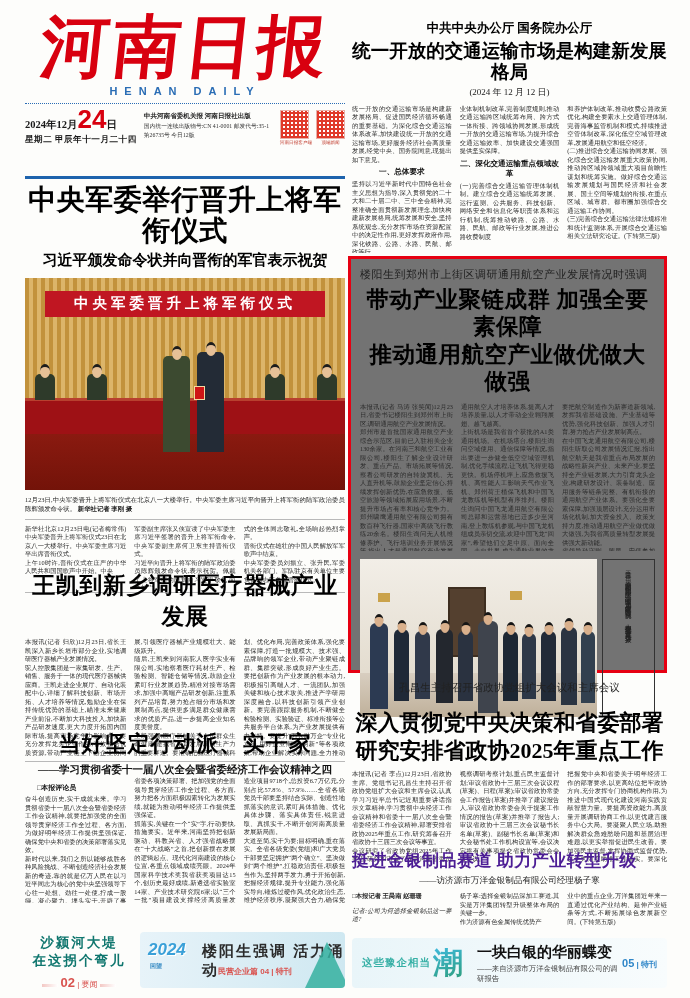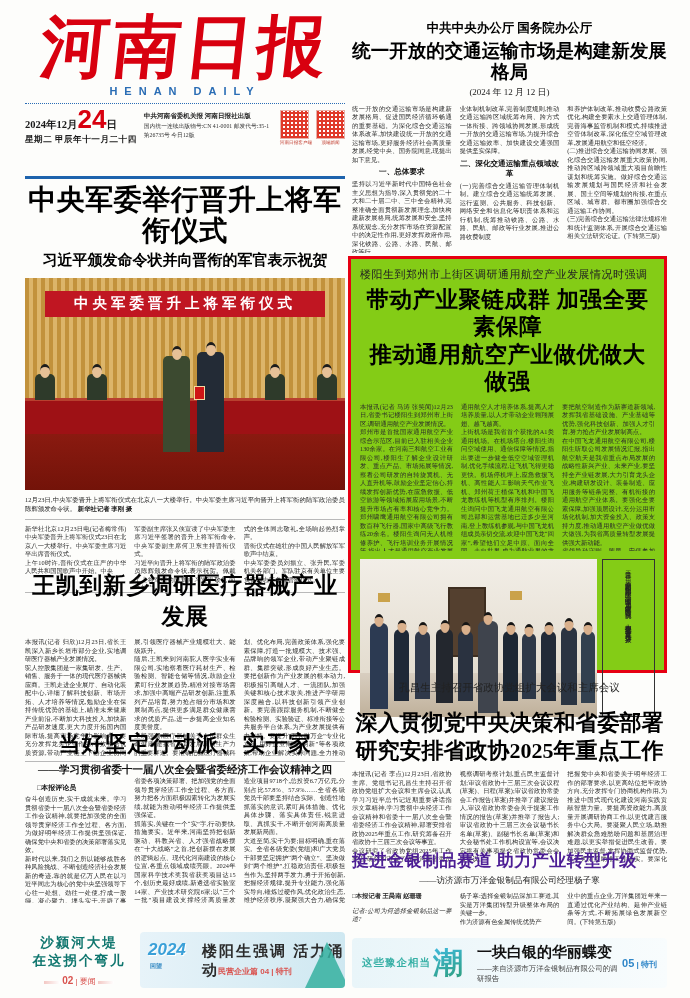--- a/index.html
+++ b/index.html
@@ -51,21 +51,21 @@
   .fig .head{position:absolute;left:50%;transform:translateX(-50%);top:-10px;width:10px;height:11px;
              border-radius:50%;background:#e6c097;border-top:3px solid #1c1c1c;}
   .fig-xi{left:138px;top:78px;width:27px;height:96px;background:#3c4a30;}
   .fig-gen{left:172px;top:74px;width:27px;height:100px;background:#232b36;}
   .fig-gen .cert{position:absolute;left:-3px;top:34px;width:9px;height:12px;background:#cf1515;border:1px solid #f3d9a0;}
   .fig-seat{top:96px;width:20px;height:26px;background:#2e3a2a;}
   .mil-caption{font-size:6.4px;line-height:1.4;text-align:justify;margin-top:6px;color:#222;}
   .mil-caption b{font-weight:bold;}
   
   .redbox{position:absolute;left:348px;top:256px;width:319px;height:417px;border:3px solid #e60012;
-          background:#84cc16;box-sizing:border-box;padding:8px 9px;}
+          background:#737373;box-sizing:border-box;padding:8px 9px;}
   .rb-kicker{font-size:11px;color:#222;text-align:left;letter-spacing:0.5px;}
   .rb-headline{font-size:22.5px;font-weight:900;text-align:center;line-height:1.22;margin-top:4px;color:#000;letter-spacing:0.5px;}
   .rb-body{margin-top:7px;height:148px;}
   .rb-photo-row{display:flex;margin-top:8px;gap:5px;}
   .rb-photo{position:relative;width:237px;height:158px;overflow:hidden;background:#ece7df;}
   .room-wall{position:absolute;inset:0;background:linear-gradient(#f2eee7,#e4ddd0 70%);}
   .room-floor{position:absolute;left:0;right:0;bottom:0;height:44px;background:linear-gradient(#d8cec0,#bfb09a);}
   .room-door{position:absolute;left:88px;top:28px;width:34px;height:66px;background:#54402f;border:2px solid #3e2e20;}
   .room-plaque{position:absolute;width:12px;height:9px;background:#caa24a;}
   .person{position:absolute;border-radius:6px 6px 0 0;}
@@ -98,21 +98,21 @@
   
   .silver{position:absolute;left:352px;top:849px;width:315px;}
   .sv-headline{font-size:17px;font-weight:700;text-align:left;color:#4c1d95;letter-spacing:0.5px;}
   .sv-sub{font-size:8.6px;text-align:center;margin-top:3px;color:#222;}
   .sv-body{margin-top:5px;height:52px;}
   .sv-byline{font-weight:bold;}
   
   .bl-promo{position:absolute;left:25px;top:934px;width:108px;text-align:center;}
   .bl-title{font-size:13.5px;font-weight:bold;color:#0f766e;letter-spacing:2px;line-height:1.35;}
   .bl-page{margin-top:5px;font-family:"Liberation Sans",sans-serif;color:#d9534f;font-size:8px;}
-  .bl-page b{font-size:10px;}
+  .bl-page b{font-size:13px;}
   .bl-page .dash{display:inline-block;width:16px;height:3px;background:linear-gradient(90deg,#f3c8c4,#fff);vertical-align:middle;}
   .mid-banner{position:absolute;left:140px;top:932px;width:205px;height:56px;border-radius:4px;
               background:linear-gradient(90deg,#e7f3f9,#cfe8f1);overflow:hidden;
               font-family:"Liberation Sans",sans-serif;}
   .mb-logo{position:absolute;left:8px;top:8px;font-weight:900;font-style:italic;font-size:17px;color:#3aa0d8;
            text-shadow:1px 1px 0 #fff;}
   .mb-logo-sub{position:absolute;left:10px;top:30px;font-size:6px;color:#2e86c1;font-weight:bold;}
   .mb-slogan{position:absolute;left:62px;top:10px;font-size:15px;font-weight:900;color:#2b2b2b;letter-spacing:2px;}
   .mb-tag{position:absolute;left:78px;top:34px;font-size:8px;color:#d9534f;font-weight:bold;}
   .mb-mountain{position:absolute;right:-4px;top:10px;width:44px;height:46px;background:#35b0a0;

